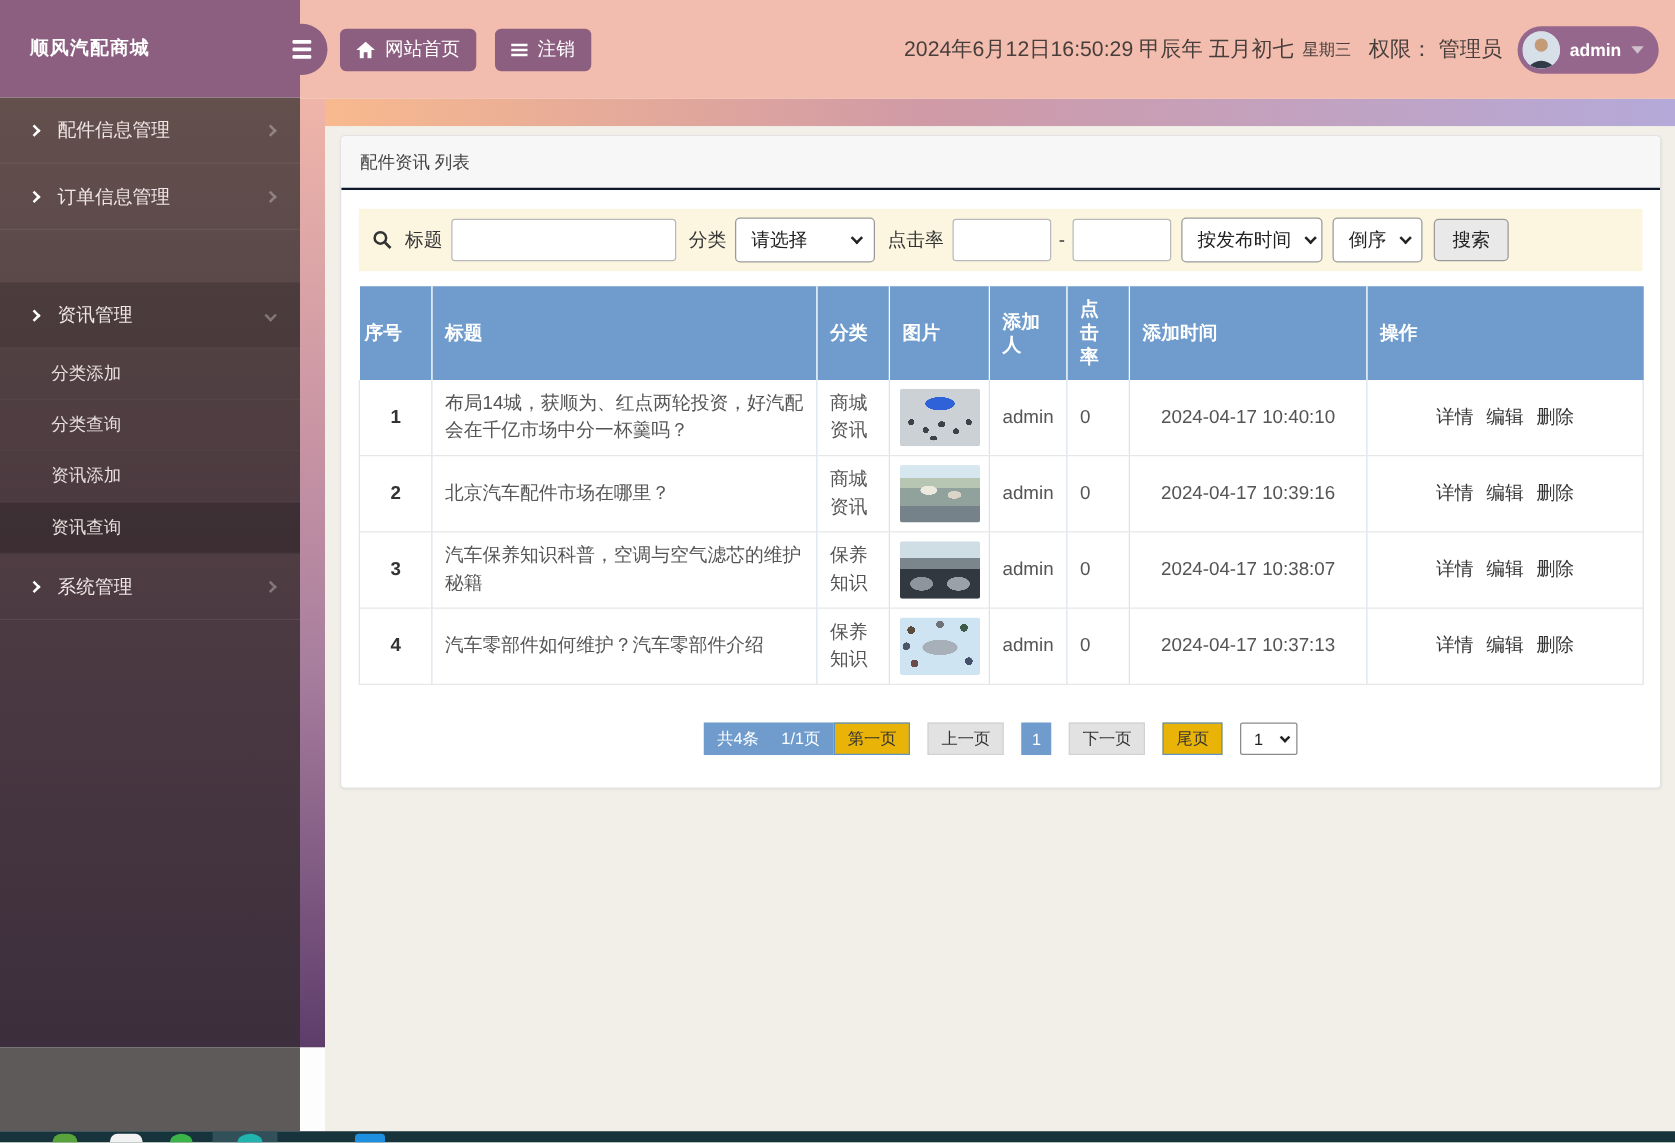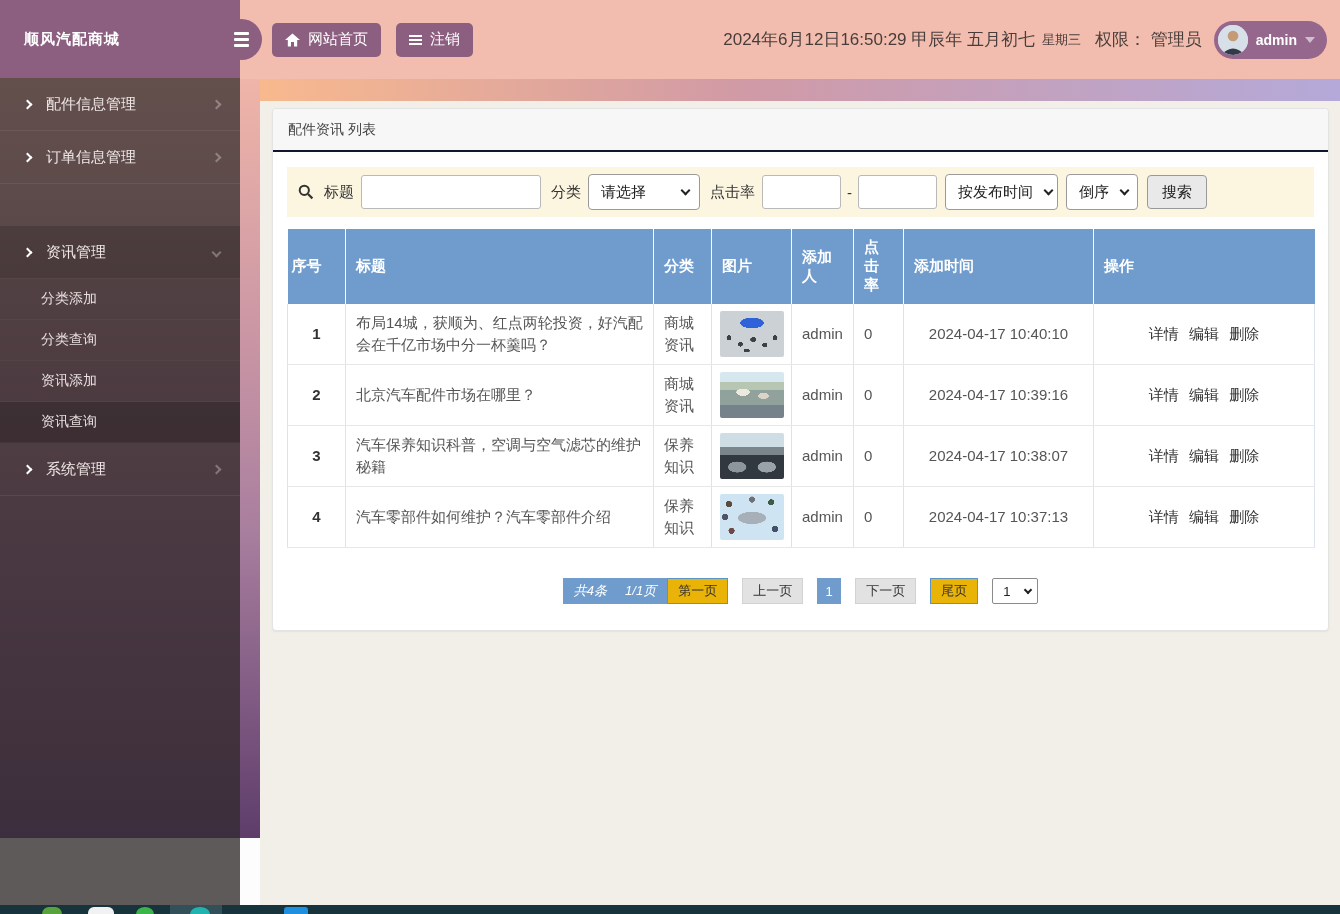--- a/index.html
+++ b/index.html
@@ -118,21 +118,21 @@
       radial-gradient(5px 5px at 18% 80%, #6b4a4a 0 60%, rgba(0,0,0,0) 62%),
       radial-gradient(5px 5px at 86% 76%, #44506b 0 60%, rgba(0,0,0,0) 62%),
       radial-gradient(5px 5px at 50% 12%, #6e7276 0 60%, rgba(0,0,0,0) 62%),
       radial-gradient(5px 5px at 8% 50%, #4f5566 0 60%, rgba(0,0,0,0) 62%),
       #cfe4f2; }
 
   
   .pager { margin-top:30px; display:flex; justify-content:center; align-items:center; }
   .pg-joined { display:flex; }
   .pg-summary { background:#6f9ccd; color:#fff; font-size:13px; height:26px; display:flex; align-items:center;
-                gap:18px; padding:0 11px;font-style:italic; }
+                gap:18px; padding:0 11px; }
   .pg-btn { height:26px; font-size:13px; color:#333; display:flex; align-items:center; padding:0 10px;
             cursor:pointer; background:#eab308; border:1px solid #5d94c6; font-family:inherit; }
   .pg-btn.gray { background:#e2e2e2; border:1px solid #d2d2d2; }
   .pg-gap { margin-left:14px; }
   .pg-current { width:24px; height:26px; background:#6f9ccd; color:#fff; font-size:13px; display:flex;
                 align-items:center; justify-content:center; cursor:pointer; }
   .pg-select { width:46px; height:26px; background:#fff; border:1px solid #8b8b8b; border-radius:2px;
                display:flex; align-items:center; justify-content:space-between; padding:0 6px 0 10px;
                font-size:13px; color:#222; cursor:pointer; }
   .pg-select .chev-dn { width:6px; height:6px; }

